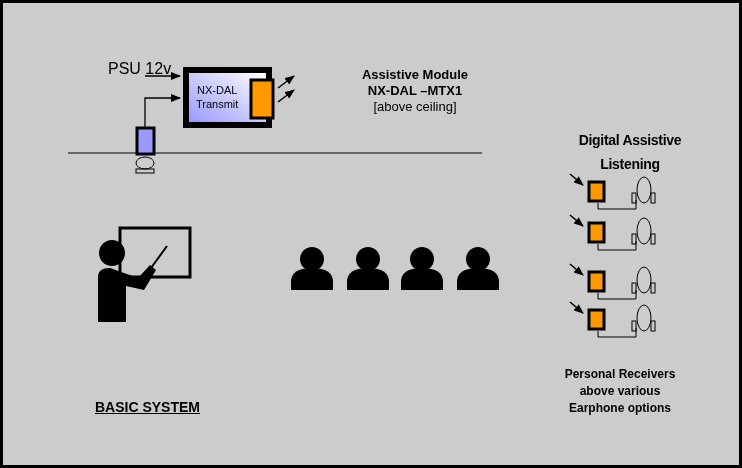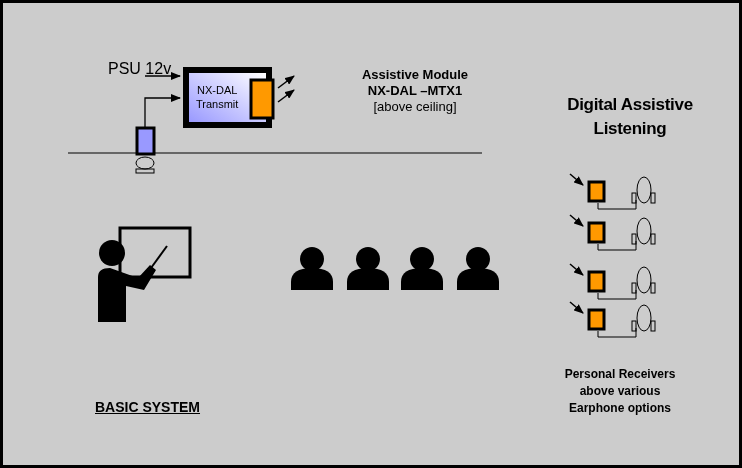--- a/index.html
+++ b/index.html
@@ -4,21 +4,21 @@
   <style>
     html, body { margin: 0; padding: 0; }
     body { width: 742px; height: 468px; position: relative; overflow: hidden; background: #cccccc; font-family: "Liberation Sans", sans-serif; }
     .frame { position: absolute; left: 0; top: 0; width: 736px; height: 462px; border: 3px solid #000; background: #cccccc; }
     svg { position: absolute; left: 0; top: 0; }
     .txt { position: absolute; color: #000; white-space: nowrap; text-align: center; }
     .psu { left: 108px; top: 60px; font-size: 16px; }
     .tx-inner { left: 196px; top: 83px; font-size: 11px; text-align: center; line-height: 14px; color: #000; }
     .tm-title { left: 340px; top: 67px; width: 150px; font-size: 13px; font-weight: bold; line-height: 16px; }
     .tm-note { font-weight: normal; }
-    .dal-title { left: 545px; top: 93px; width: 170px; font-size: 17px; font-weight: bold; line-height: 24px; letter-spacing: -0.3px; }
+    .dal-title { left: 545px; top: 128px; width: 170px; font-size: 14px; font-weight: bold; line-height: 24px; letter-spacing: -0.3px; }
     .pr-text { left: 540px; top: 366px; width: 160px; font-size: 12px; font-weight: bold; line-height: 17px; }
     .basic { left: 95px; top: 399px; font-size: 14px; font-weight: bold; text-decoration: underline; }
   </style>
 </head>
 <body>
 
 <div class="frame"></div>
 
 <svg width="742" height="468" viewBox="0 0 742 468">
   <defs>

